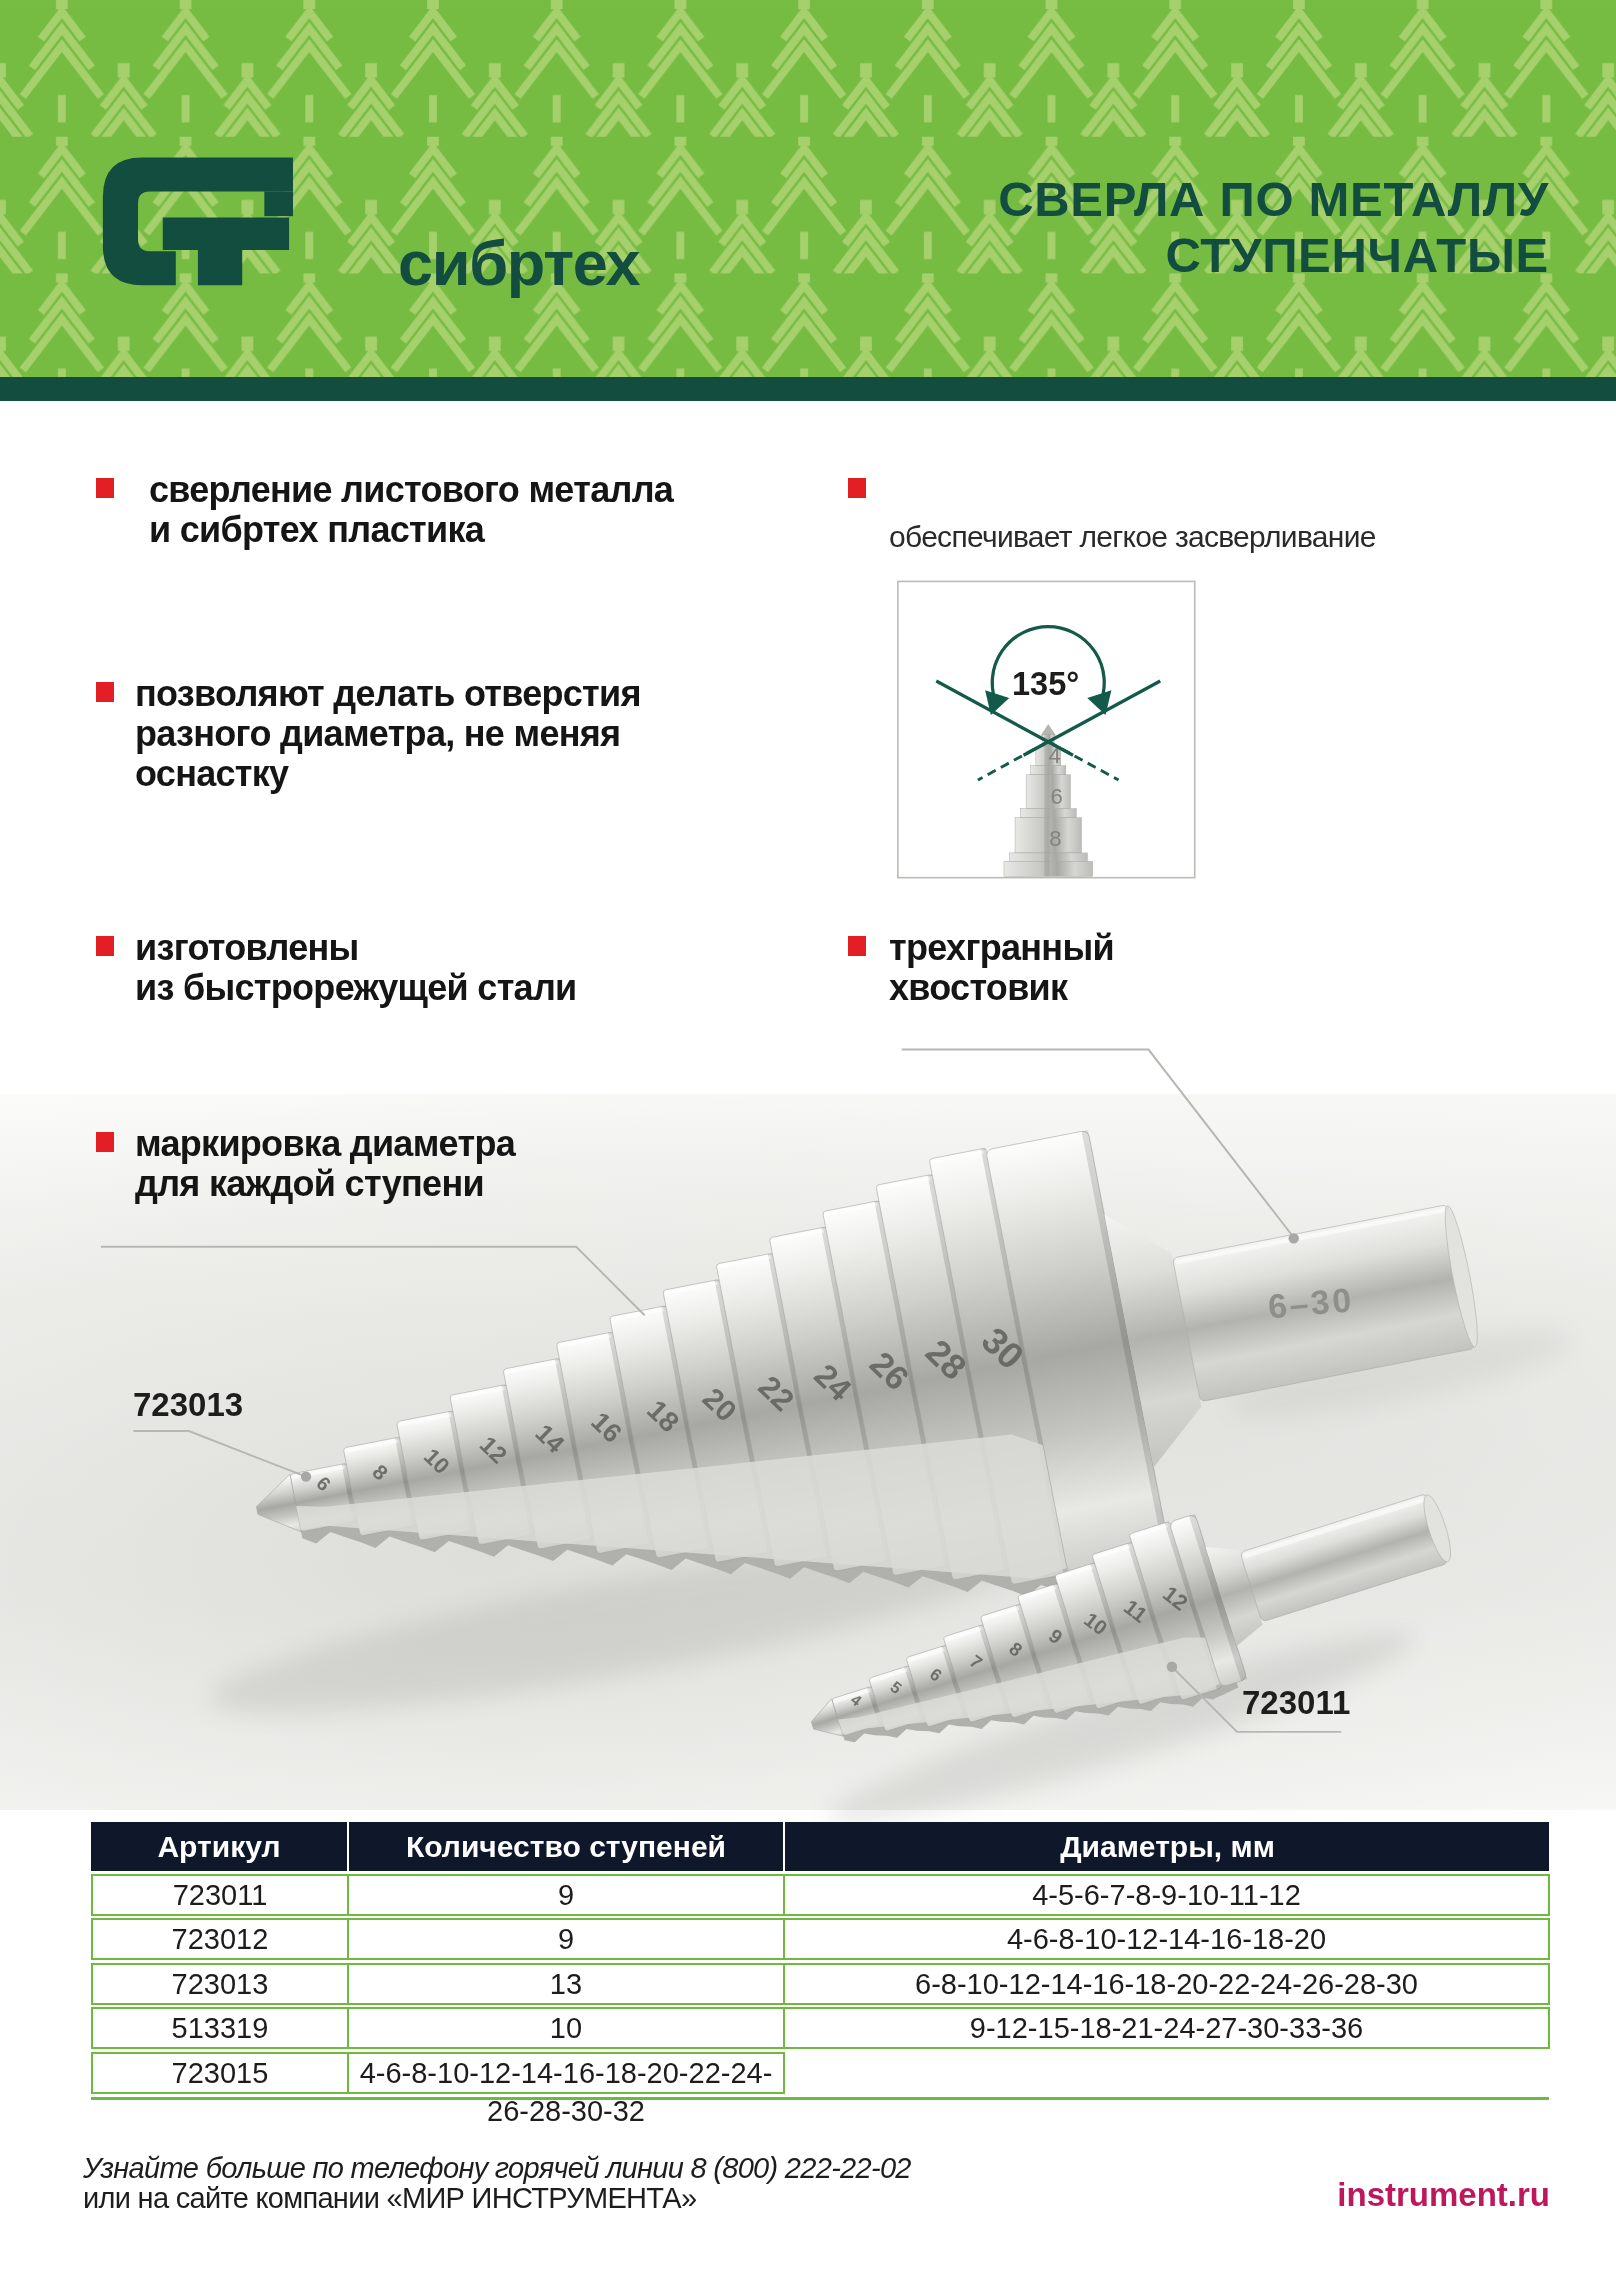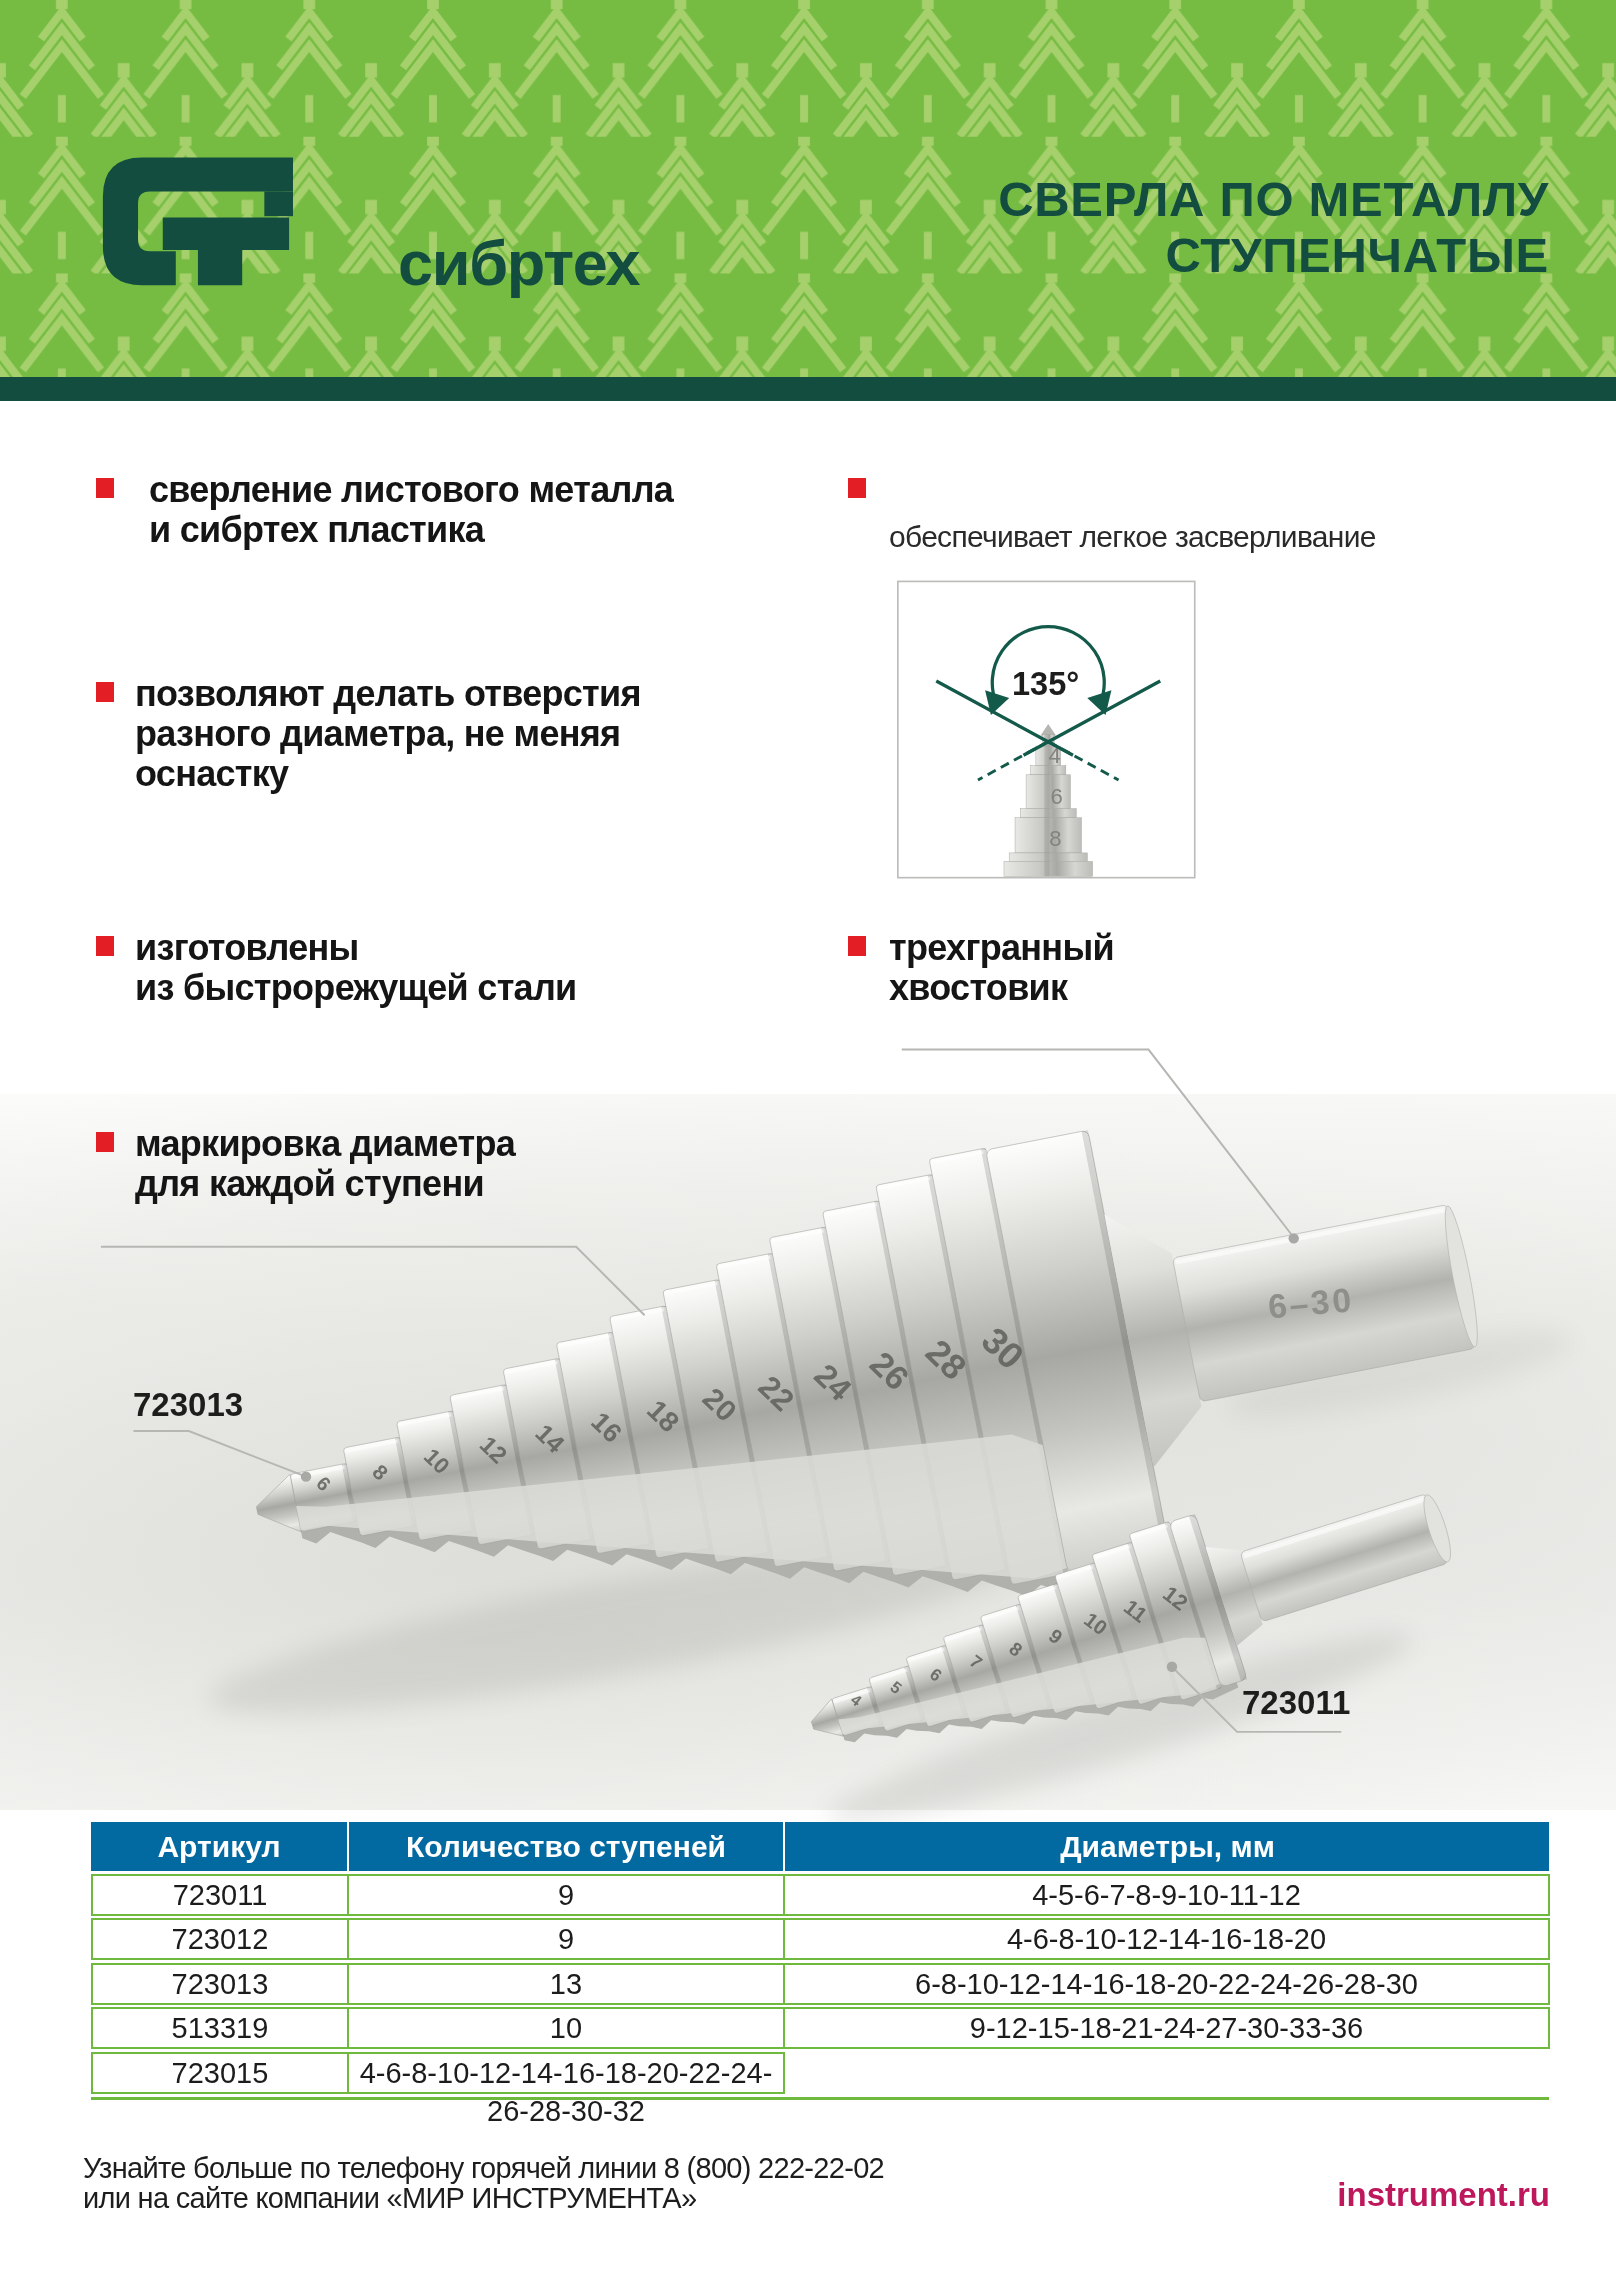--- a/index.html
+++ b/index.html
@@ -19,21 +19,21 @@
   #photo{position:absolute;left:0;top:1094px;width:1616px;height:716px;z-index:0;
     background:
       radial-gradient(ellipse at 30% 65%, rgba(210,210,205,0.55) 0%, rgba(225,225,221,0.35) 40%, rgba(255,255,255,0) 75%),
       radial-gradient(ellipse at 72% 45%, rgba(216,216,212,0.5) 0%, rgba(232,232,228,0.3) 45%, rgba(255,255,255,0) 80%),
       linear-gradient(180deg,#fbfbfa 0%, #efefec 30%, #ececea 70%, #f7f7f5 100%);}
   #overlay{position:absolute;left:0;top:0;z-index:1;pointer-events:none;}
   svg{font-family:"Liberation Sans",sans-serif;}
   .dlabel{position:absolute;z-index:2;font-weight:700;font-size:33px;letter-spacing:0;color:#1d1d1b;}
   
   #tbl{position:absolute;left:91px;top:1822px;width:1458px;z-index:2;}
-  .thead{display:grid;grid-template-columns:258px 436px 765px;background:#0369a1;height:49px;}
+  .thead{display:grid;grid-template-columns:258px 436px 765px;background:#0f172a;height:49px;}
   .thead div{color:#ffffff;font-weight:700;font-size:30px;line-height:49px;text-align:center;}
   .thead div:nth-child(-n+2){border-right:2.6px solid #ffffff;}
   .trow{display:grid;grid-template-columns:258px 436px 765px;margin-top:2.6px;}
   .trow div{background:#ffffff;border:2px solid #6fb93f;height:38px;line-height:38px;
             text-align:center;font-size:29px;font-weight:400;color:#1c1c1c;}
   .trow div+div{margin-left:-2px;}
   #tbl-bottom{height:3.9px;background:#6fb93f;margin-top:2.6px;}
   
   .foot{position:absolute;left:83px;font-size:29px;font-weight:400;color:#1d1d1d;letter-spacing:-0.7px;z-index:2;}
   #site{position:absolute;right:66px;top:2176px;font-size:33px;font-weight:700;color:#be185d;z-index:2;}
@@ -341,18 +341,18 @@
       <div>10</div>
       <div>9-12-15-18-21-24-27-30-33-36</div>
     </div>
     <div class="trow">
       <div>723015</div>
       <div>4-6-8-10-12-14-16-18-20-22-24-26-28-30-32</div>
     </div>
     <div id="tbl-bottom"></div>
   </div>
 
-  <div class="foot" style="top:2152px;">Узнайте больше по телефону горячей линии 8 (800) 222-22-02</div>
+  <div class="foot" style="top:2152px;font-style:italic;">Узнайте больше по телефону горячей линии 8 (800) 222-22-02</div>
   <div class="foot" style="top:2182px;">или на сайте компании «МИР ИНСТРУМЕНТА»</div>
   <div id="site">instrument.ru</div>
 
 </div>
 
 
 </body></html>

